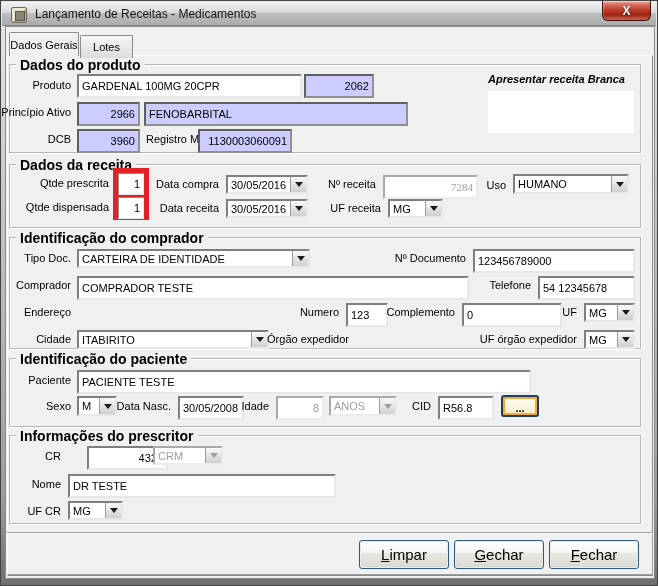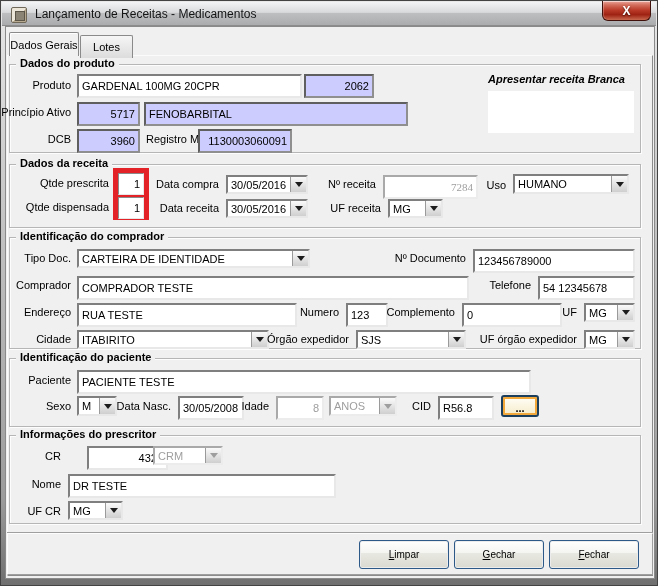--- a/index.html
+++ b/index.html
@@ -35,21 +35,21 @@
   .tab { position:absolute; font-size:11px; display:flex; align-items:center; justify-content:center;
     border:1px solid #8a8a8a; border-bottom:none; border-radius:2px 2px 0 0; cursor:pointer; white-space:nowrap; }
   .tab.active { left:8px; top:31px; width:70px; height:24px; background:#f0f0f0; z-index:3;
     box-shadow: inset 1px 1px 0 #ffffff; }
   .tab.inactive { left:79px; top:34px; width:53px; height:23px;
     background:linear-gradient(#f6f6f6,#dcdcdc); z-index:1; }
 
   .groupbox { position:absolute; border:1px solid #b6b6b6;
     box-shadow: inset 1px 1px 0 #fdfdfd, 1px 1px 0 #fdfdfd; }
   .group-title { position:absolute; top:-8px; left:6px; background:#f0f0f0; padding:0 4px;
-    font-size:11px; font-weight:bold; white-space:nowrap; }
+    font-size:14px; font-weight:bold; white-space:nowrap; }
 
   .lbl { position:absolute; font-size:11px; color:#000; white-space:nowrap; }
 
   .fld { position:absolute; font-size:11px; background:#ffffff; color:#000;
     border:2px solid; border-color:#7f7f7f #e8e8e8 #e8e8e8 #7f7f7f;
     padding:10px 3px; display:flex; align-items:center; overflow:hidden; white-space:nowrap; cursor:text; }
   .fld.right { justify-content:flex-end; }
   .fld.ro { background:#ccccff; border-color:#5f5f5f #8f8f8f #8f8f8f #5f5f5f; cursor:default; }
   .fld.dis { color:#9e9e9e; border-color:#a9a9a9 #ececec #ececec #a9a9a9; cursor:default; }
 
@@ -68,21 +68,21 @@
   .red-frame { position:absolute; left:112px; top:167px; width:36px; height:52px; background:#e32227; }
   .red-frame .fld { border-width:1px; border-color:#8a8a8a #e8e8e8 #e8e8e8 #8a8a8a; }
 
   .note-text { position:absolute; left:487px; top:72px; font-size:11px; font-style:italic; font-weight:bold; white-space:nowrap; }
   .note-panel { position:absolute; left:487px; top:90px; width:146px; height:42px; background:#ffffff; }
 
   .btn-panel { position:absolute; left:6px; top:532px; width:646px; height:42px; background:#f0f0f0;
     border:1px solid; border-color:#fdfdfd #9f9f9f #9f9f9f #fdfdfd;
     box-shadow: 0 -1px 0 #9f9f9f; }
   .btn { position:absolute; top:539px; width:90px; height:29px; cursor:pointer;
-    border:1px solid #2c5987; border-radius:3px; font-size:10px; color:#000;
+    border:1px solid #2c5987; border-radius:3px; font-size:15px; color:#000;
     background:linear-gradient(180deg,#ffffff 0%, #f4f4f1 45%, #e8e8e2 46%, #dadad1 100%);
     box-shadow: inset 0 0 0 1px #ececec; display:flex; align-items:center; justify-content:center; }
   .btn .accel { text-decoration:underline; }
 
   .ellipsis-btn { position:absolute; left:500px; top:394px; width:38px; height:22px; cursor:pointer;
     border:2px solid #1c3f5e; border-radius:3px;
     background:linear-gradient(#fffef8,#f6ecca);
     box-shadow: inset 0 0 0 2px #f2a83b;
     display:flex; align-items:center; justify-content:flex-end; flex-direction:column;
     font-size:11px; font-weight:bold; line-height:10px; padding-bottom:2px; }
@@ -107,21 +107,21 @@
 
   <div class="groupbox" style="left:8px; top:63px; width:632px; height:89px;">
     <div class="group-title">Dados do produto</div>
   </div>
   <div class="lbl" style="right:586px; top:78px;">Produto</div>
   <div class="fld" style="left:76px; top:73px; width:225px; height:19px;">GARDENAL 100MG 20CPR</div>
   <div class="fld ro right" style="left:303px; top:73px; width:70px; height:19px;">2062</div>
   <div class="note-text">Apresentar receita Branca</div>
   <div class="note-panel"></div>
   <div class="lbl" style="right:586px; top:105px;">Princípio Ativo</div>
-  <div class="fld ro right" style="left:76px; top:101px; width:63px; height:19px;">5717</div>
+  <div class="fld ro right" style="left:76px; top:101px; width:63px; height:19px;">2966</div>
   <div class="fld ro" style="left:143px; top:101px; width:264px; height:19px;">FENOBARBITAL</div>
   <div class="lbl" style="right:586px; top:132px;">DCB</div>
   <div class="fld ro right" style="left:76px; top:128px; width:63px; height:19px;">3960</div>
   <div class="lbl" style="left:145px; top:132px;">Registro MS</div>
   <div class="fld ro right" style="left:197px; top:128px; width:94px; height:19px;">1130003060091</div>
 
   <div class="groupbox" style="left:8px; top:163px; width:632px; height:64px;">
     <div class="group-title">Dados da receita</div>
   </div>
   <div class="lbl" style="right:548px; top:176px;">Qtde prescrita</div>
@@ -171,46 +171,39 @@
         <span class="arr"></span>
       </span>
   </div>
   <div class="lbl" style="right:191px; top:251px;">Nº Documento</div>
   <div class="fld" style="left:472px; top:248px; width:162px; height:19px;">123456789000</div>
   <div class="lbl" style="right:586px; top:278px;">Comprador</div>
   <div class="fld" style="left:76px; top:275px; width:392px; height:19px;">COMPRADOR TESTE</div>
   <div class="lbl" style="right:126px; top:278px;">Telefone</div>
   <div class="fld" style="left:537px; top:275px; width:97px; height:19px;">54 12345678</div>
   <div class="lbl" style="right:586px; top:305px;">Endereço</div>
-  <div class="fld" style="left:76px; top:302px; width:220px; height:19px;">RUA TESTE</div>
   <div class="lbl" style="right:318px; top:305px;">Numero</div>
   <div class="fld" style="left:345px; top:302px; width:42px; height:19px;">123</div>
   <div class="lbl" style="right:202px; top:305px;">Complemento</div>
   <div class="fld" style="left:461px; top:302px; width:100px; height:19px;">0</div>
   <div class="lbl" style="right:80px; top:305px;">UF</div>
   <div class="combo" style="left:583px; top:302px; width:51px; height:19px;">
     <span class="ctext">MG</span>
     <span class="cbtn">
         <span class="arr"></span>
       </span>
   </div>
   <div class="lbl" style="right:586px; top:332px;">Cidade</div>
   <div class="combo" style="left:76px; top:329px; width:192px; height:19px;">
     <span class="ctext">ITABIRITO</span>
     <span class="cbtn">
         <span class="arr"></span>
       </span>
   </div>
   <div class="lbl" style="right:308px; top:332px;">Órgão expedidor</div>
-  <div class="combo" style="left:355px; top:329px; width:110px; height:19px;">
-    <span class="ctext">SJS</span>
-    <span class="cbtn">
-        <span class="arr"></span>
-      </span>
-  </div>
   <div class="lbl" style="right:80px; top:332px;">UF órgão expedidor</div>
   <div class="combo" style="left:583px; top:329px; width:51px; height:19px;">
     <span class="ctext">MG</span>
     <span class="cbtn">
         <span class="arr"></span>
       </span>
   </div>
 
   <div class="groupbox" style="left:8px; top:357px; width:632px; height:69px;">
     <div class="group-title">Identificação do paciente</div>

